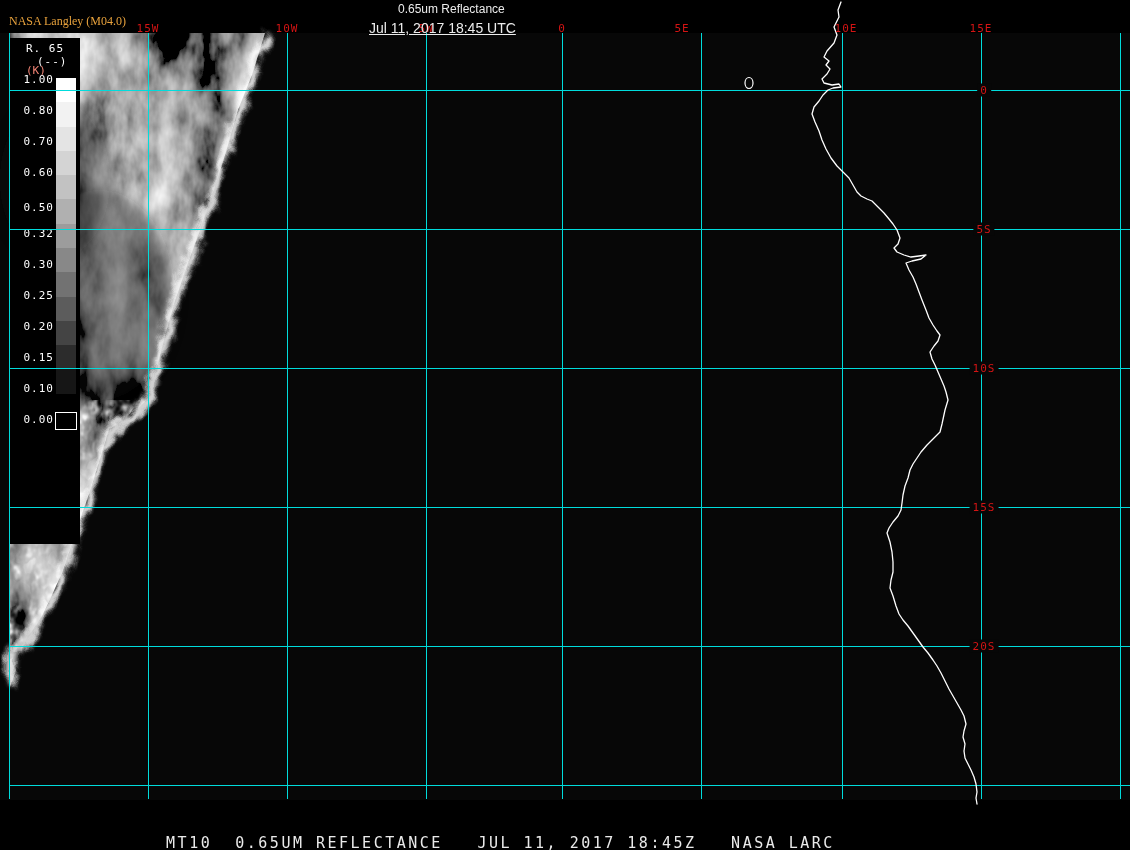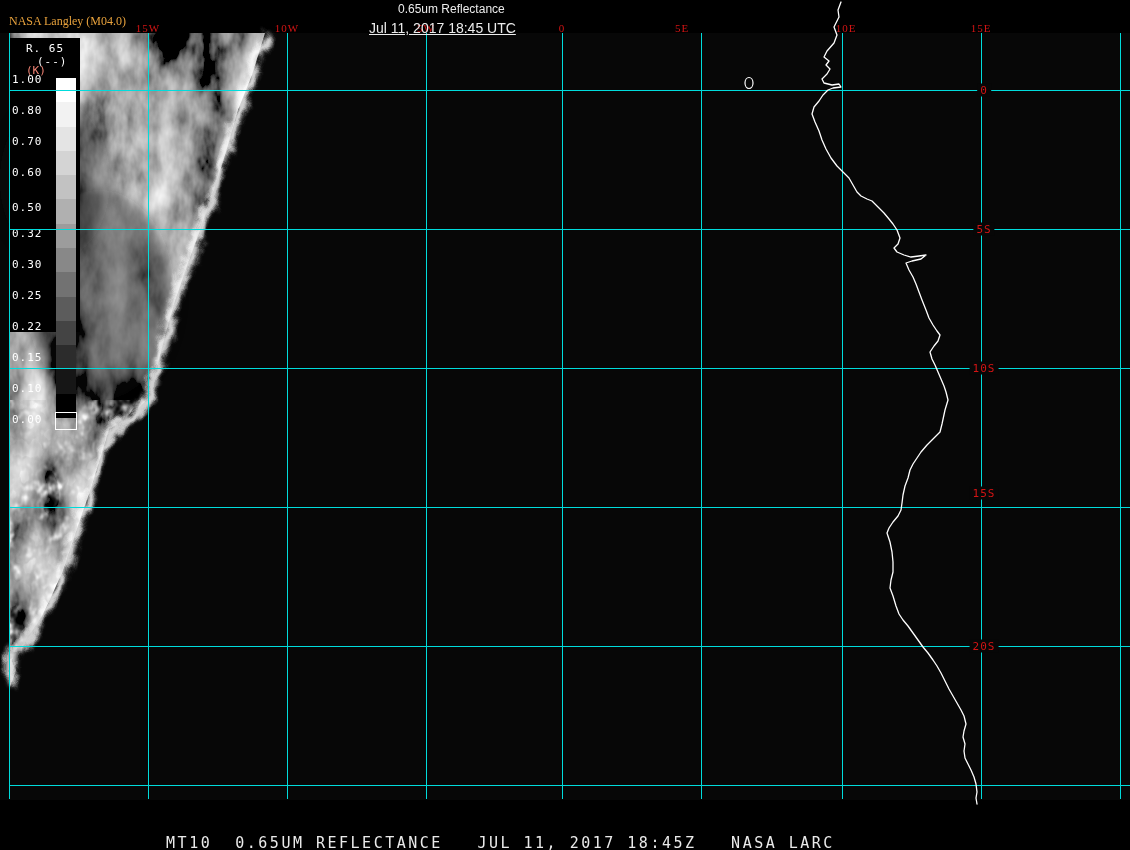--- a/index.html
+++ b/index.html
@@ -4,42 +4,42 @@
 <style>
   html,body{margin:0;padding:0;background:#000;}
   .stage{position:relative;width:1130px;height:850px;background:#000;overflow:hidden;
          font-family:"DejaVu Sans Mono",monospace;}
   .map-bg{position:absolute;left:0;top:33px;width:1130px;height:767px;background:#070707;}
   svg.layer{position:absolute;left:0;top:0;width:1130px;height:850px;pointer-events:none;}
   .gl{position:absolute;background:#00DCDC;}
   .gl.v{width:1px;top:33px;height:766px;}
   .gl.h{height:1px;left:9px;width:1121px;}
   .lon-label{position:absolute;top:22px;transform:translateX(-50%);color:#D41414;
-             font-size:11px;letter-spacing:1px;white-space:nowrap;font-family:Liberation Serif, serif;}
+             font-size:11px;letter-spacing:1px;white-space:nowrap;}
   .lat-label{position:absolute;transform:translate(-50%,-50%);color:#D41414;font-size:11px;
              letter-spacing:1px;background:#070707;padding:0 3px;white-space:nowrap;}
   .src-label{position:absolute;left:9px;top:14px;color:#E8A23C;
              font-family:Liberation Serif, serif;font-size:12px;}
   .title1{position:absolute;left:398px;top:2px;color:#ECECEC;
           font-family:"Liberation Sans",sans-serif;font-size:12px;}
   .title2{position:absolute;left:369px;top:20px;color:#ECECEC;
           font-family:"Liberation Sans",sans-serif;font-size:14px;text-decoration:underline;}
-  .legend{position:absolute;left:10px;top:38px;width:70px;height:294px;background:#000;
+  .legend{position:absolute;left:10px;top:38px;width:70px;height:506px;background:#000;
           color:#FFF;font-size:11px;}
   .legend-title{position:absolute;top:4px;left:0;width:100%;text-align:center;letter-spacing:1px;}
   .legend-note{position:absolute;top:17px;left:27px;letter-spacing:1px;}
   .legend-unit{position:absolute;top:26px;left:16px;color:#F28374;}
   .cbar{position:absolute;left:46px;top:40px;width:20px;height:340px;
         background:linear-gradient(to bottom,
           #ffffff 0 7.1%,#f2f2f2 7.1% 14.3%,#e4e4e4 14.3% 21.4%,#d4d4d4 21.4% 28.6%,
           #c2c2c2 28.6% 35.7%,#b0b0b0 35.7% 42.9%,#9c9c9c 42.9% 50%,#888888 50% 57.1%,
           #727272 57.1% 64.3%,#5c5c5c 64.3% 71.4%,#444444 71.4% 78.6%,#2c2c2c 78.6% 85.7%,
           #161616 85.7% 92.9%,#000000 92.9% 100%);}
   .cbar-end{position:absolute;left:45px;top:374px;width:20px;height:16px;border:1px solid #fff;}
-  .cbar-tick{position:absolute;left:2px;width:42px;letter-spacing:1px;
+  .cbar-tick{position:absolute;left:2px;width:42px;text-align:right;letter-spacing:1px;
              font-size:11px;white-space:nowrap;}
   .caption{position:absolute;left:0;top:834px;width:1001px;text-align:center;color:#EAEAEA;
            font-size:15px;letter-spacing:2.5px;white-space:pre;}
 </style>
 </head>
 <body>
 
 <div class="stage">
 
   <div class="map-bg"></div>
@@ -79,21 +79,21 @@
     <div class="cbar"></div>
     <div class="cbar-end"></div>
     <span class="cbar-tick" style="top:35px">1.00</span>
     <span class="cbar-tick" style="top:66px">0.80</span>
     <span class="cbar-tick" style="top:97px">0.70</span>
     <span class="cbar-tick" style="top:128px">0.60</span>
     <span class="cbar-tick" style="top:163px">0.50</span>
     <span class="cbar-tick" style="top:189px">0.32</span>
     <span class="cbar-tick" style="top:220px">0.30</span>
     <span class="cbar-tick" style="top:251px">0.25</span>
-    <span class="cbar-tick" style="top:282px">0.22</span>
+    <span class="cbar-tick" style="top:282px">0.20</span>
     <span class="cbar-tick" style="top:313px">0.15</span>
     <span class="cbar-tick" style="top:344px">0.10</span>
     <span class="cbar-tick" style="top:375px">0.00</span>
   </div>
 
   <div>
     <div class="gl v" style="left:9px"></div>
     <div class="gl v" style="left:148px"></div>
     <div class="gl v" style="left:287px"></div>
     <div class="gl v" style="left:426px"></div>
@@ -111,21 +111,21 @@
   </div>
 
   <svg class="layer" viewBox="0 0 1130 850" preserveAspectRatio="none">
     <path fill="none" stroke="#ffffff" stroke-width="1.3" stroke-linejoin="round" stroke-linecap="round" d="M841,2 L838,10 L839,17 L834,27 L837,35 L834,43 L827,51 L824,57 L829,61 L826,65 L830,69 L827,74 L822,79 L824,83 L832,85 L839,84 L841,87 L833,88 L828,90 L823,95 L819,101 L814,107 L812,114 L815,122 L819,131 L822,140 L826,149 L831,158 L837,166 L843,172 L849,178 L853,185 L857,192 L861,196 L867,199 L872,201 L878,207 L884,213 L889,219 L893,224 L897,230 L900,238 L898,244 L894,248 L897,252 L904,255 L911,257 L919,256 L926,255 L921,259 L912,261 L906,263 L909,270 L913,277 L916,284 L919,292 L922,300 L926,310 L929,318 L933,325 L937,331 L940,335 L938,341 L934,346 L930,352 L932,359 L935,365 L938,372 L941,379 L944,386 L946,392 L948,400 L945,410 L942,424 L940,432 L932,440 L927,445 L921,452 L917,458 L913,464 L910,470 L908,478 L905,486 L903,495 L902,503 L901,510 L898,516 L893,522 L889,528 L887,533 L890,542 L892,552 L893,562 L893,572 L891,580 L890,588 L893,596 L896,606 L899,614 L903,620 L908,626 L913,633 L918,640 L923,647 L928,653 L933,660 L937,666 L941,673 L945,681 L949,689 L953,696 L957,703 L961,710 L964,716 L966,724 L964,731 L963,737 L965,744 L964,751 L965,758 L968,764 L971,770 L974,777 L976,784 L977,792 L976,798 L977,804"></path>
     <ellipse cx="749" cy="83" rx="4" ry="5.5" fill="none" stroke="#ffffff" stroke-width="1.2"></ellipse>
   </svg>
 
   <span class="lat-label" style="left:984px;top:90px">0</span>
   <span class="lat-label" style="left:984px;top:229px">5S</span>
   <span class="lat-label" style="left:984px;top:368px">10S</span>
-  <span class="lat-label" style="left:984px;top:493px">15S</span>
+  <span class="lat-label" style="left:984px;top:507px">15S</span>
   <span class="lat-label" style="left:984px;top:646px">20S</span>
 
   <span class="lon-label" style="left:148px">15W</span>
   <span class="lon-label" style="left:287px">10W</span>
   <span class="lon-label" style="left:426px">5W</span>
   <span class="lon-label" style="left:562px">0</span>
   <span class="lon-label" style="left:682px">5E</span>
   <span class="lon-label" style="left:846px">10E</span>
   <span class="lon-label" style="left:981px">15E</span>
 

